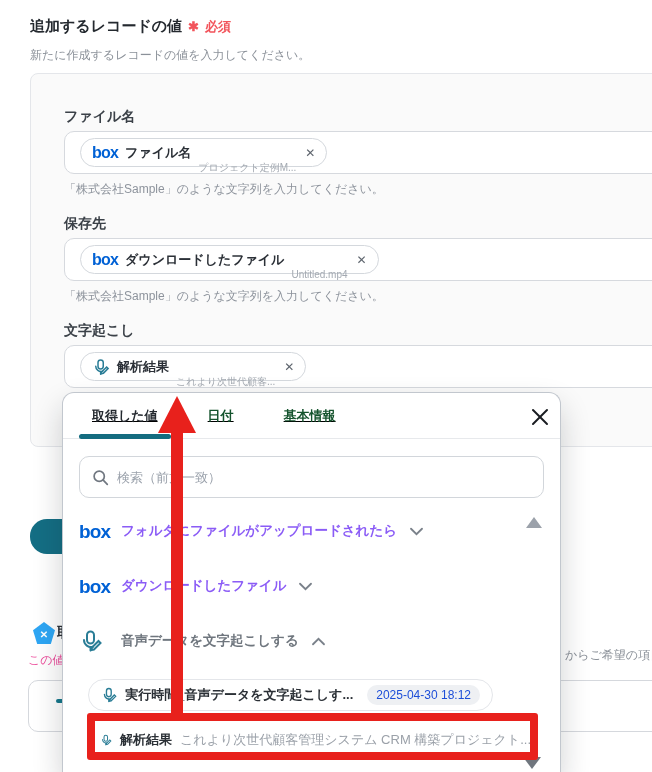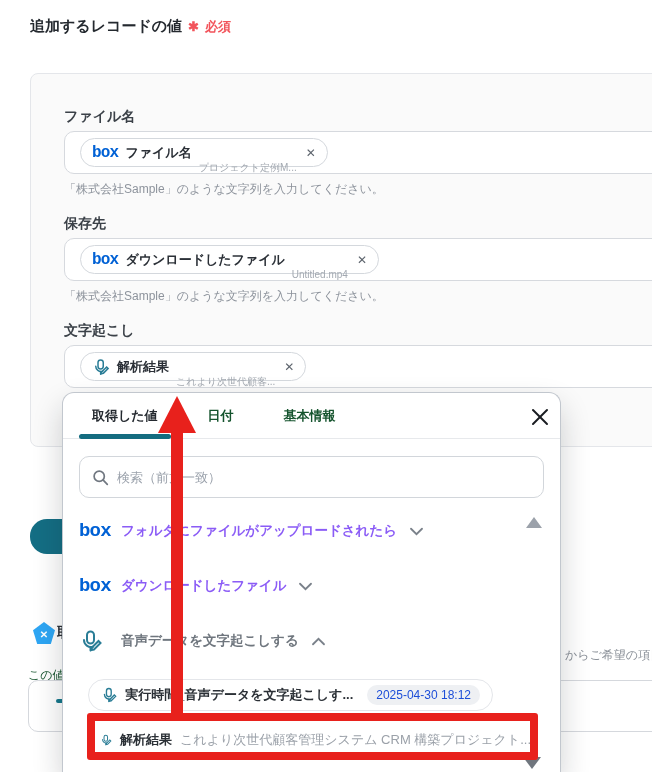--- a/index.html
+++ b/index.html
@@ -16,49 +16,49 @@
   
   .outer-box { position:absolute; left:30px; top:73px; width:662px; height:374px;
     background:#fafafa; border:1px solid #e4e6ea; border-radius:8px; padding:32px 0 0 33px; }
   .fld-label { font-size:14px; font-weight:700; color:#3b4148; height:20px; line-height:20px; }
   .fld-input { margin-top:5px; width:600px; height:43px; background:#fff; border:1px solid #d6d9de;
     border-radius:10px; display:flex; align-items:center; padding-left:15px; }
   .fld-helper { margin-top:7px; height:16px; font-size:12px; color:#8d939c; }
   .mt16 { margin-top:16px; }
   .chip { display:inline-flex; align-items:center; gap:7px; height:29px; padding:0 11px;
     background:#fff; border:1px solid #d4d8dd; border-radius:15px; white-space:nowrap; }
-  .box-logo { font-size:16px; font-weight:800; color:#0061d5; letter-spacing:-0.8px; line-height:1;font-family:Liberation Mono, monospace; }
+  .box-logo { font-size:16px; font-weight:800; color:#0061d5; letter-spacing:-0.8px; line-height:1; }
   .box-logo.lg { font-size:19px; }
   .chip-name { font-size:13px; font-weight:700; color:#2b3037; }
   .chip-preview { font-size:10px; color:#a3a9b1;margin-top:30px; }
   .chip-close { font-size:12px; color:#5d646d; margin-left:2px; cursor:pointer; }
   .mic-svg { display:block; }
 
   
   .teal-btn { position:absolute; left:30px; top:519px; width:58px; height:35px;
     border-radius:17px; background:#146e84; z-index:1; }
   .pentagon { position:absolute; left:33px; top:622px; width:22px; height:22px; z-index:1;
     background:#2ea6f4; clip-path:polygon(50% 0,100% 38%,81% 100%,19% 100%,0 38%);
     display:flex; align-items:center; justify-content:center; }
   .pentagon span { color:#fff; font-size:10px; font-weight:800; margin-top:2px; }
   .partial-char { position:absolute; left:57px; top:624px; font-size:14px; font-weight:700; color:#2b3037; z-index:1; }
-  .bg-text-left { position:absolute; left:28px; top:667px; font-size:12px; color:#14532d; z-index:1; white-space:nowrap; }
+  .bg-text-left { position:absolute; left:28px; top:652px; font-size:12px; color:#ec4899; z-index:1; white-space:nowrap; }
   .bg-text-right { position:absolute; left:565px; top:647px; width:87px; overflow:hidden;
     font-size:12px; color:#8b9199; z-index:1; white-space:nowrap; }
   .bg-wide-input { position:absolute; left:28px; top:680px; width:700px; height:52px;
     background:#fff; border:1px solid #d5d8dd; border-radius:10px; z-index:1; }
   .teal-dash { position:absolute; left:56px; top:699px; width:10px; height:4px;
     background:#15788c; border-radius:2px; z-index:1; }
 
   
   .popup { position:absolute; left:62px; top:392px; width:499px; height:380px; z-index:10;
     background:#fff; border:1px solid #c2c7ce; border-bottom:none; border-radius:12px 12px 0 0;
     box-shadow:0 14px 30px rgba(20,24,31,.20); }
   .tabbar { position:relative; height:46px; border-bottom:1px solid #e7e9ec;
-    display:flex; align-items:center; padding:0 16px; gap:24px; }
+    display:flex; align-items:center; padding:0 16px; gap:24px;text-decoration:underline; }
   .tab { position:relative; height:46px; display:flex; align-items:center; padding:0 13px;
     font-size:13px; font-weight:600; color:#14532d; cursor:pointer; }
   .tab.active { font-weight:700; color:#24292f; }
   .tab.active::after { content:""; position:absolute; left:0; right:0; bottom:0; height:5px;
     background:#146c80; border-radius:4px; }
   .popup-close { position:absolute; top:14px; right:10px; width:20px; height:20px; cursor:pointer; }
   .search-box { margin:17px 16px 0 16px; height:42px; border:1px solid #d2d6db; border-radius:10px;
     display:flex; align-items:center; padding:0 12px; gap:8px; background:#fff; }
   .search-box input { border:none; outline:none; flex:1; font-size:13px; color:#333;
     font-family:"Liberation Sans", sans-serif; background:transparent; }
@@ -98,20 +98,21 @@
 </head>
 <body>
 
 <div class="stage">
 
   <div class="heading-row">
     <span class="heading">追加するレコードの値</span>
     <span class="required">✱</span>
     <span class="required">必須</span>
   </div>
+  <div class="page-desc">新たに作成するレコードの値を入力してください。</div>
 
   <div class="outer-box">
 
     <div class="fld-label">ファイル名</div>
     <div class="fld-input">
       <span class="chip">
         <span class="box-logo">box</span>
         <span class="chip-name">ファイル名</span>
         <span class="chip-preview">プロジェクト定例M...</span>
         <span class="chip-close">✕</span>

